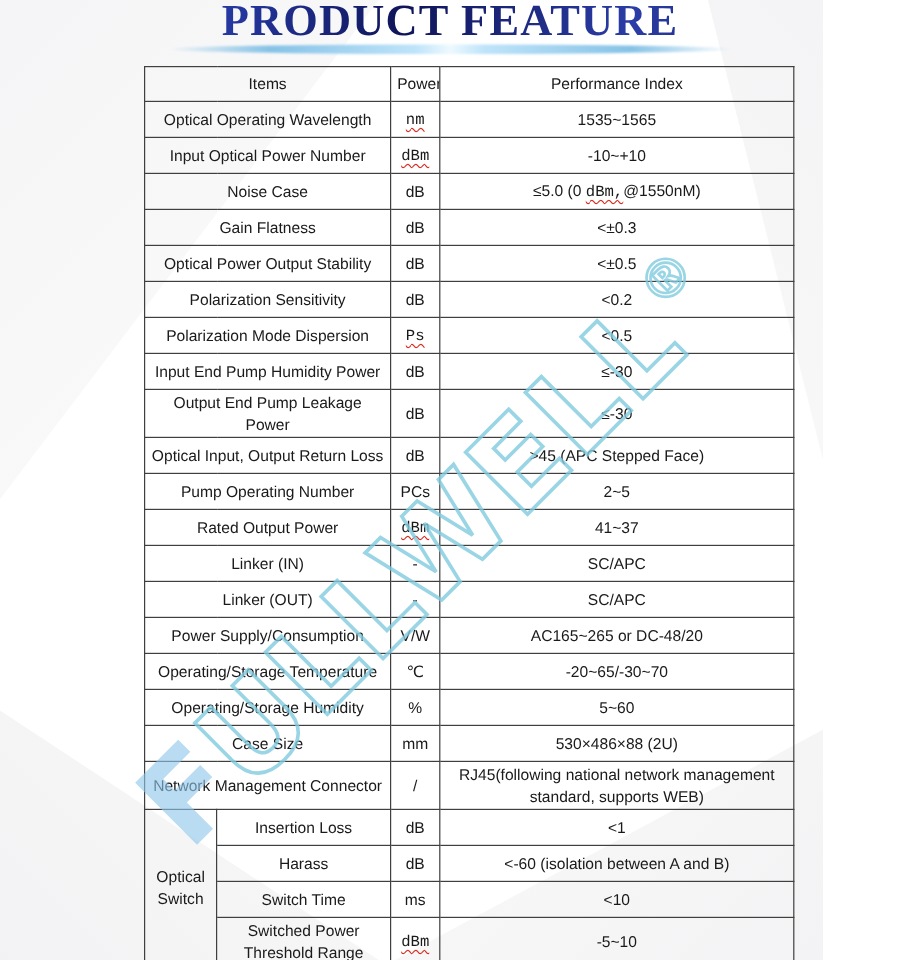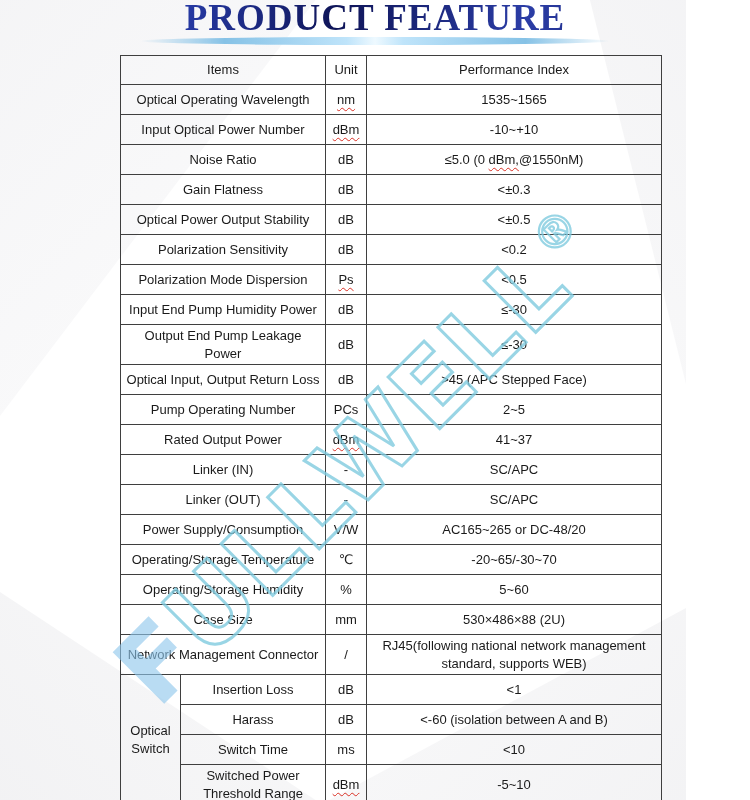--- a/index.html
+++ b/index.html
@@ -58,20 +58,21 @@
     padding: 2px 5px; overflow: hidden; line-height: 1.35;
   }
   #spec-table tr { height: 30px; }
   #spec-table tr.h-header { height: 29px; padding-left: 42px; }
   #spec-table tr.h-tall { height: 40px; }
   #spec-table tr.h-tall2 { height: 38px; }
   .wavy {
     text-decoration-line: underline; text-decoration-style: wavy;
     text-decoration-color: #d93025; text-decoration-thickness: 1px;
     text-underline-offset: 3px;
+    font-family: Liberation Mono, monospace;
   }
 </style>
 </head>
 <body>
 
 <div id="canvas">
 
   <div class="bgshape bg-tl"></div>
   <div class="bgshape bg-tr"></div>
   <div class="bgshape bg-bl"></div>
@@ -86,35 +87,35 @@
     <table id="spec-table">
       <colgroup>
         <col style="width:60px">
           <col style="width:145px">
           <col style="width:41px">
           <col style="width:295px">
       </colgroup>
       <tbody>
           <tr class="h-header">
             <td colspan="2">Items</td>
-            <td>Unit</td>
+            <td>Power</td>
             <td>Performance Index</td>
           </tr>
           <tr>
             <td colspan="2">Optical Operating Wavelength</td>
             <td class="wavy">nm</td>
             <td>1535~1565</td>
           </tr>
           <tr>
             <td colspan="2">Input Optical Power Number</td>
             <td class="wavy">dBm</td>
             <td>-10~+10</td>
           </tr>
           <tr>
-            <td colspan="2">Noise Ratio</td>
+            <td colspan="2">Noise Case</td>
             <td>dB</td>
             <td><span>≤5.0 (0 </span><span class="wavy">dBm,</span><span>@1550nM)</span></td>
           </tr>
           <tr>
             <td colspan="2">Gain Flatness</td>
             <td>dB</td>
             <td>&lt;±0.3</td>
           </tr>
           <tr>
             <td colspan="2">Optical Power Output Stability</td>

